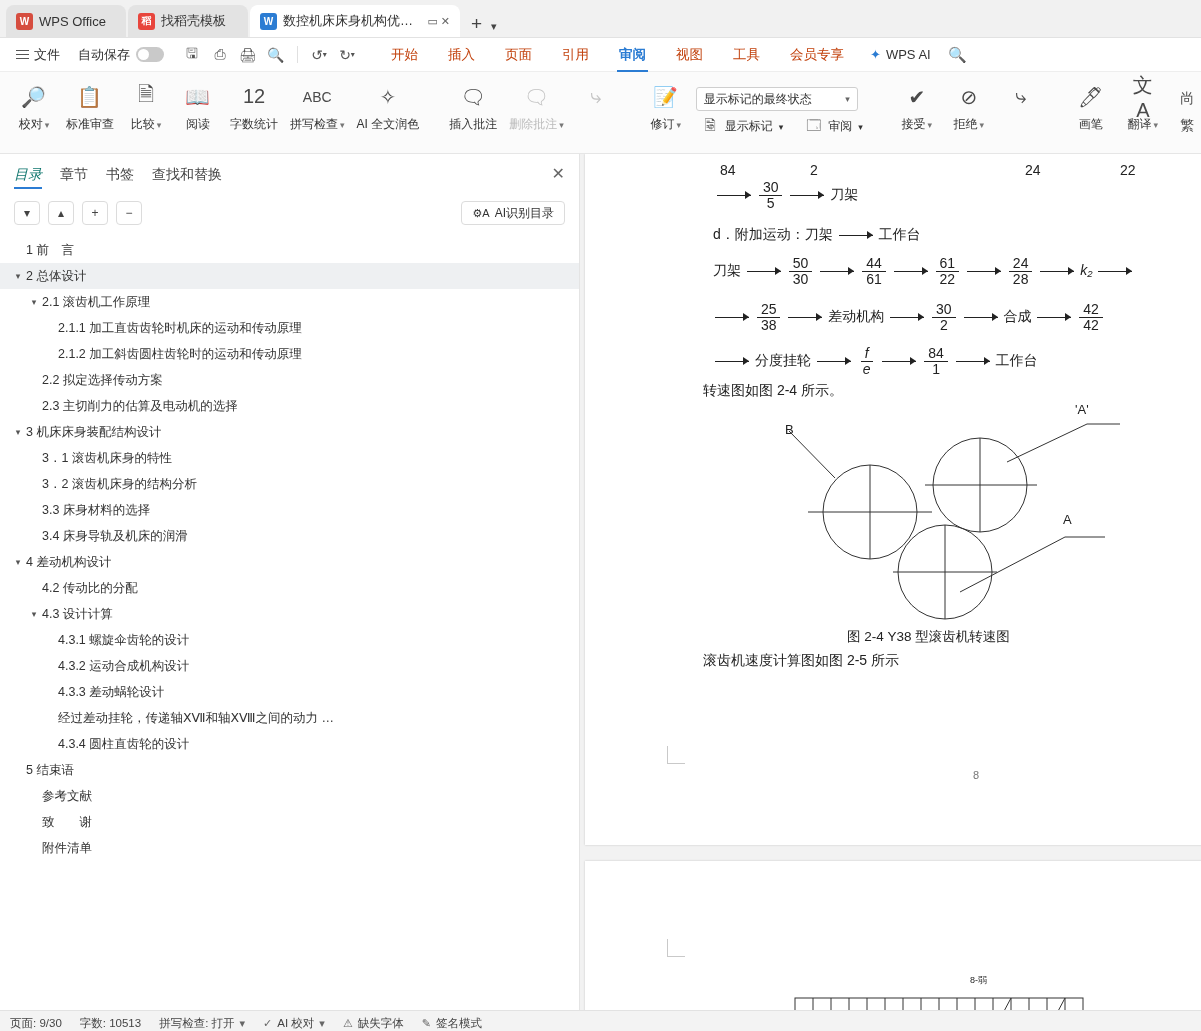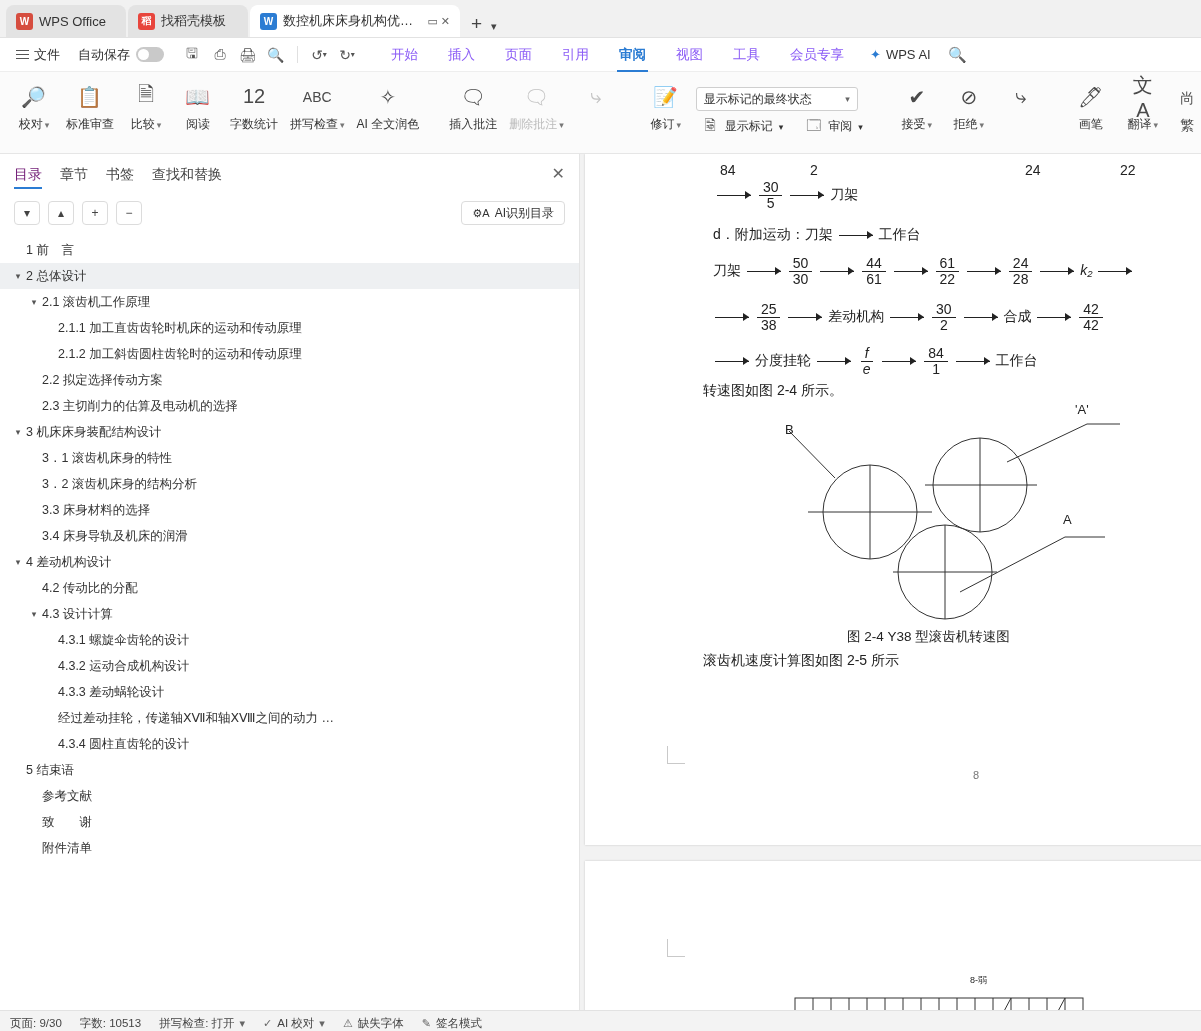--- a/index.html
+++ b/index.html
@@ -57,21 +57,21 @@
     width:28px; height:15px; border-radius:8px; background:#c9c9c9; position:relative;
   }
   .toggle::after {
     content:""; position:absolute; top:2px; left:2px; width:11px; height:11px;
     border-radius:50%; background:#fff;
   }
   .mb-icons { display:flex; align-items:center; gap:4px; padding:0 6px; color:#555; }
   .mb-icons .mi { width:24px; height:22px; display:flex; align-items:center; justify-content:center; font-size:14px; }
   .mb-sep { width:1px; height:17px; background:#e0e0e0; margin:0 5px; }
   .ribtabs { display:flex; align-items:center; gap:2px; margin-left:10px; }
-  .ribtab { padding:5px 14px; font-size:13.5px; color:#8b5cf6; border-radius:4px; position:relative; }
+  .ribtab { padding:5px 14px; font-size:13.5px; color:#c2410c; border-radius:4px; position:relative; }
   .ribtab.sel { color:#2b7cd3; font-weight:bold; }
   .ribtab.sel::after {
     content:""; position:absolute; left:12px; right:12px; bottom:-3px; height:2px; background:#2b7cd3;
   }
   .ai-tab { display:flex; align-items:center; gap:5px; padding:5px 10px; }
   .ai-mark { color:#2b7cd3; font-size:13px; }
   .mb-search { margin-left:6px; color:#555; font-size:15px; }
 
   
   .ribbon {
@@ -114,21 +114,21 @@
   
   .outline {
     width:580px; background:#fff; border-right:1px solid #e4e4e4;
     display:flex; flex-direction:column;
   }
   .ol-tabs {
     display:flex; align-items:center; gap:18px; padding:12px 14px 8px 14px;
     font-size:14px; color:#444; position:relative;
   }
   .ol-tabs .ot { position:relative; padding-bottom:5px; }
-  .ol-tabs .ot.sel { color:#701a75; }
+  .ol-tabs .ot.sel { color:#0f766e;font-style:italic; }
   .ol-tabs .ot.sel::after {
     content:""; position:absolute; left:0; right:0; bottom:0; height:2px; background:#2b7cd3;
   }
   .ol-close { position:absolute; right:14px; top:10px; font-size:16px; color:#666; }
   .ol-toolbar {
     display:flex; align-items:center; gap:8px; padding:4px 14px 10px 14px;
   }
   .tbtn {
     width:26px; height:24px; border:1px solid #dcdcdc; border-radius:4px; background:#fff;
     display:flex; align-items:center; justify-content:center; font-size:12px; color:#444;

